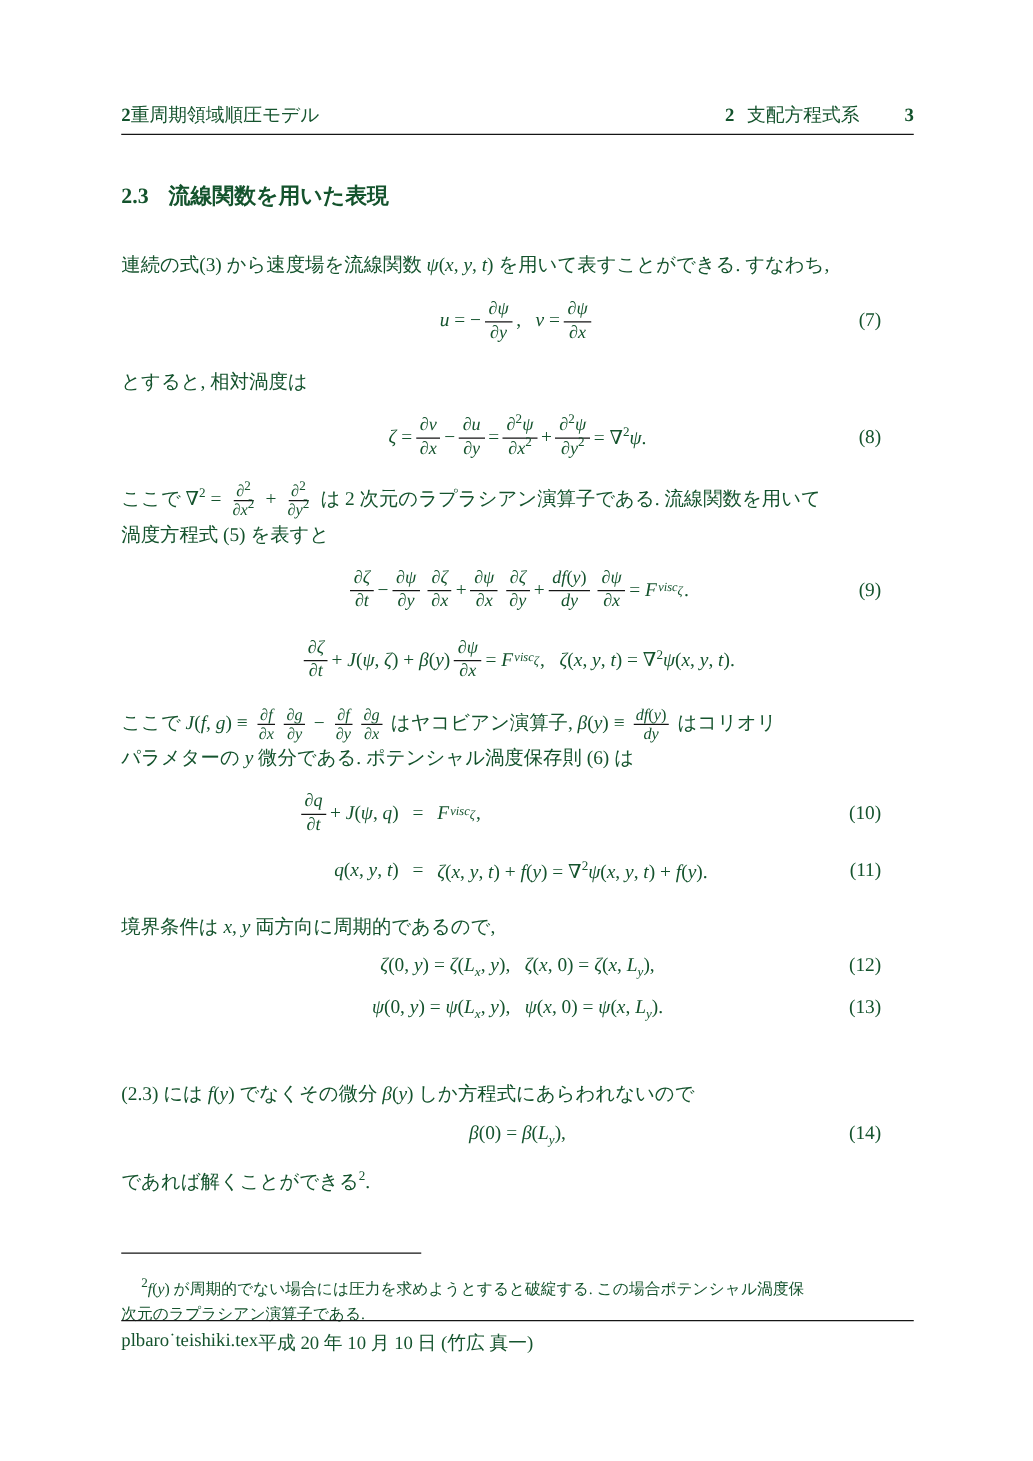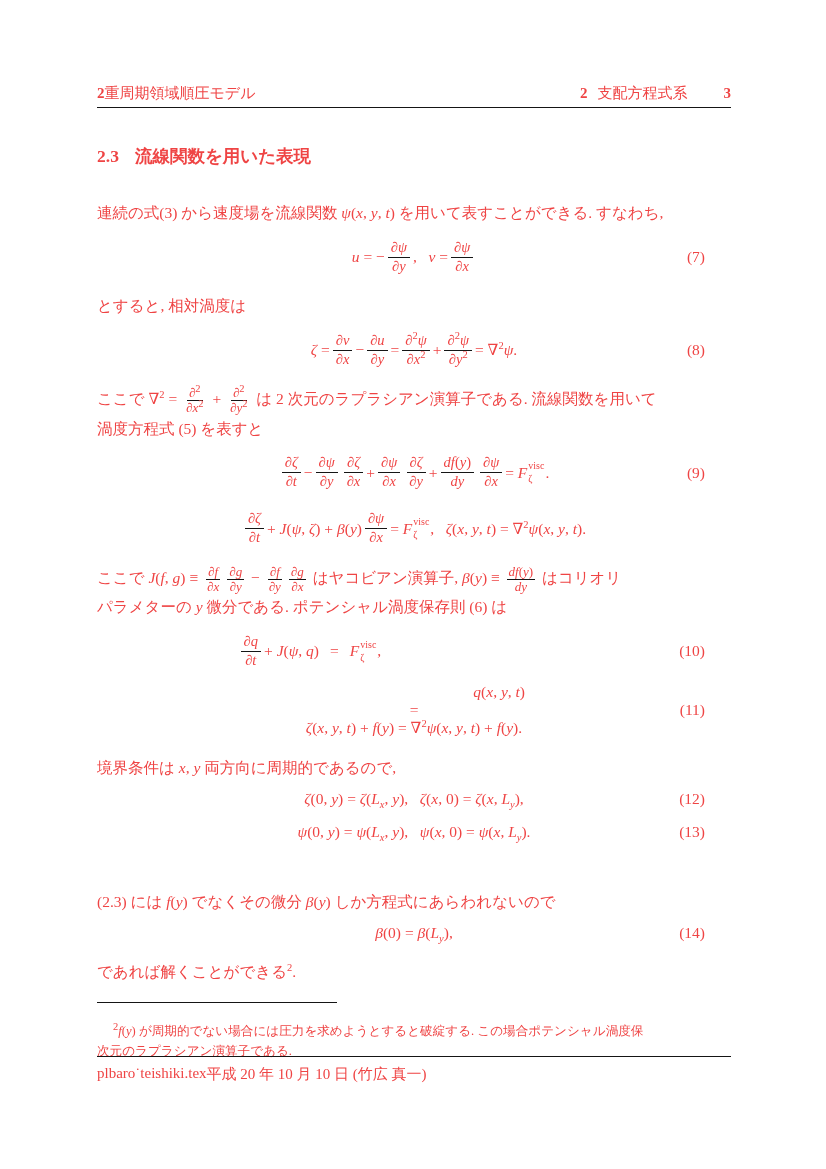--- a/index.html
+++ b/index.html
@@ -1,48 +1,48 @@
 <!DOCTYPE html>
 <html><head>
 <meta charset="utf-8">
 <style>
   html,body{margin:0;padding:0;background:#fff;}
-  .page{position:relative;width:826px;height:1169px;background:#ffffff;color:#ef4444;
+  .page{position:relative;width:826px;height:1169px;background:#ffffff;color:#14532d;
         font-family:"Liberation Serif","DejaVu Serif",serif;overflow:hidden;}
   .inner{position:absolute;left:97px;top:0;width:634px;}
   
   .header{display:flex;justify-content:space-between;align-items:baseline;padding-top:84px;
           font-size:15px;line-height:18px;}
   .h-left b,.h-right b{font-weight:bold;}
   .h-right{display:flex;gap:10px;align-items:baseline;}
   .h-page{margin-left:26px;font-weight:bold;}
   .hrule{margin-top:5px;border-top:1.4px solid #151515;height:0;}
   
   .section{margin:36px 0 0 0;font-size:17.5px;font-weight:bold;display:flex;gap:16px;align-items:baseline;}
   .section .sec-title{font-family:"Liberation Sans","DejaVu Sans",sans-serif;font-weight:bold;}
   
   .para{font-size:15.5px;line-height:25px;margin-top:12px;}
   .para:first-child{margin-top:32px;}
   i{font-style:italic;}
   sup,sub{font-size:10.5px;line-height:0;}
   
   .eq{position:relative;display:flex;justify-content:center;align-items:center;
       margin:8px 0;min-height:48px;font-size:15.5px;}
-  .eq.compact{min-height:28px;margin:5px 0;flex-direction:column;}
+  .eq.compact{min-height:28px;margin:5px 0;}
   .eqbody{display:inline-flex;align-items:center;flex-wrap:nowrap;white-space:nowrap;}
   .eqnum{position:absolute;right:26px;top:50%;transform:translateY(-50%);font-style:normal;}
   
   .frac{display:inline-flex;flex-direction:column;align-items:center;vertical-align:middle;
         margin:0 3px;line-height:1.1;}
   .frac .num,.frac .den{display:block;font-size:14.5px;padding:1px 3px;text-align:center;}
   .frac .num{border-bottom:1.2px solid #151515;}
   .para .frac .num,.para .frac .den{font-size:13px;padding:0 2px;}
   
-  .susp{display:inline-flex;flex-direction:column;align-items:flex-start;vertical-align:middle;
-        font-size:10px;line-height:1;margin:0 1px 0 1px;}
+  .susp{display:inline-flex;flex-direction:row;align-items:flex-start;vertical-align:middle;
+        font-size:10px;line-height:1;margin:0 1px 0 1px;font-style:italic;}
   .susp .s-dn{margin-top:3px;}
   
   .eq.al{justify-content:flex-start;}
   .al-lhs{display:inline-flex;justify-content:flex-end;align-items:center;min-width:222px;white-space:nowrap;}
   .al-mid{padding:0 11px;}
   .al-rhs{display:inline-flex;justify-content:flex-start;align-items:center;white-space:nowrap;}
   
   .footnote-area{position:absolute;left:97px;top:1002px;width:634px;}
   .fnrule{width:240px;border-top:1px solid #151515;height:0;}
   .fn-text{margin-top:18px;font-size:12.6px;line-height:20px;text-indent:16px;}

